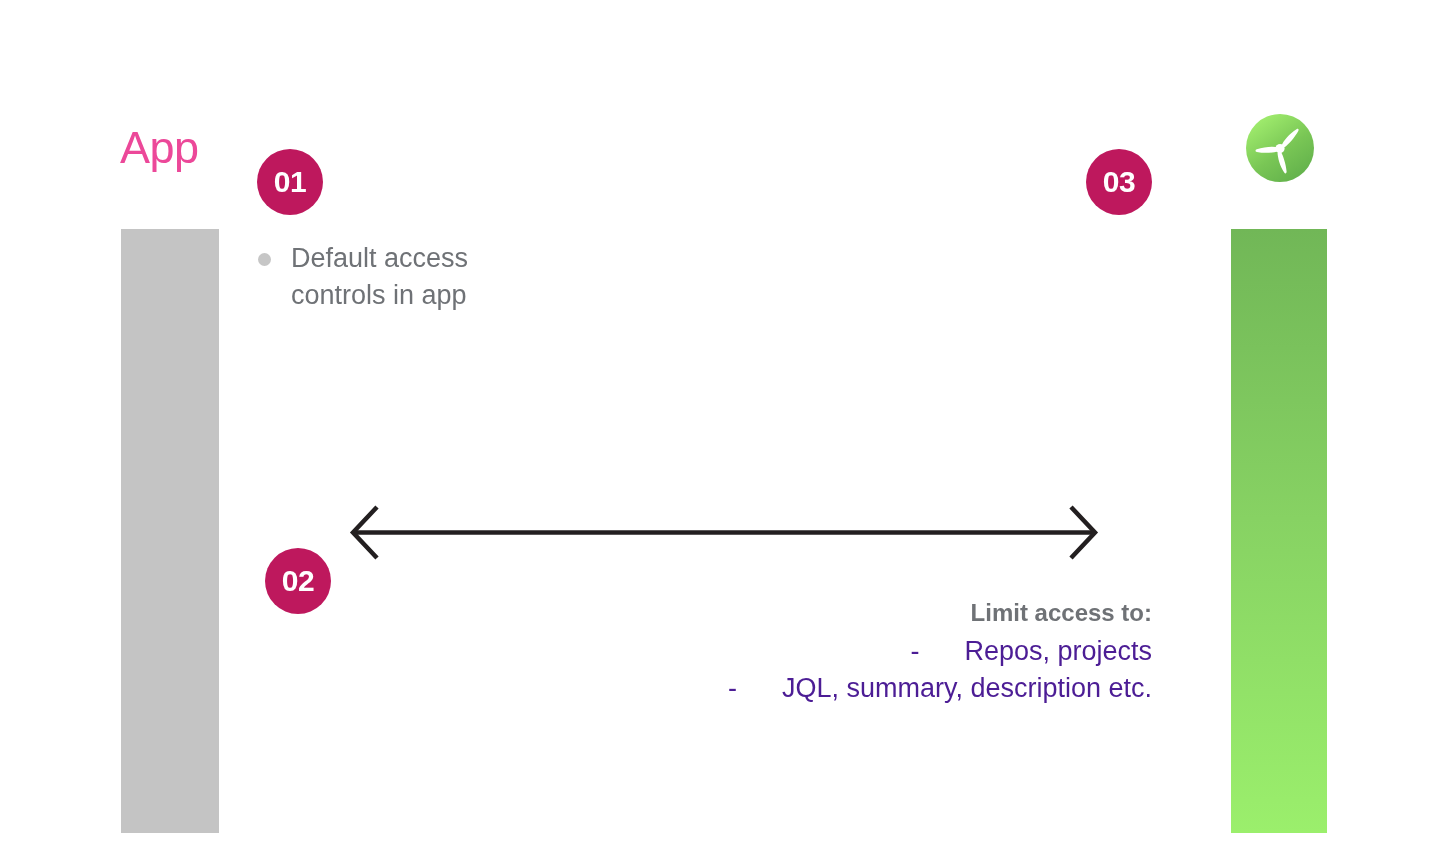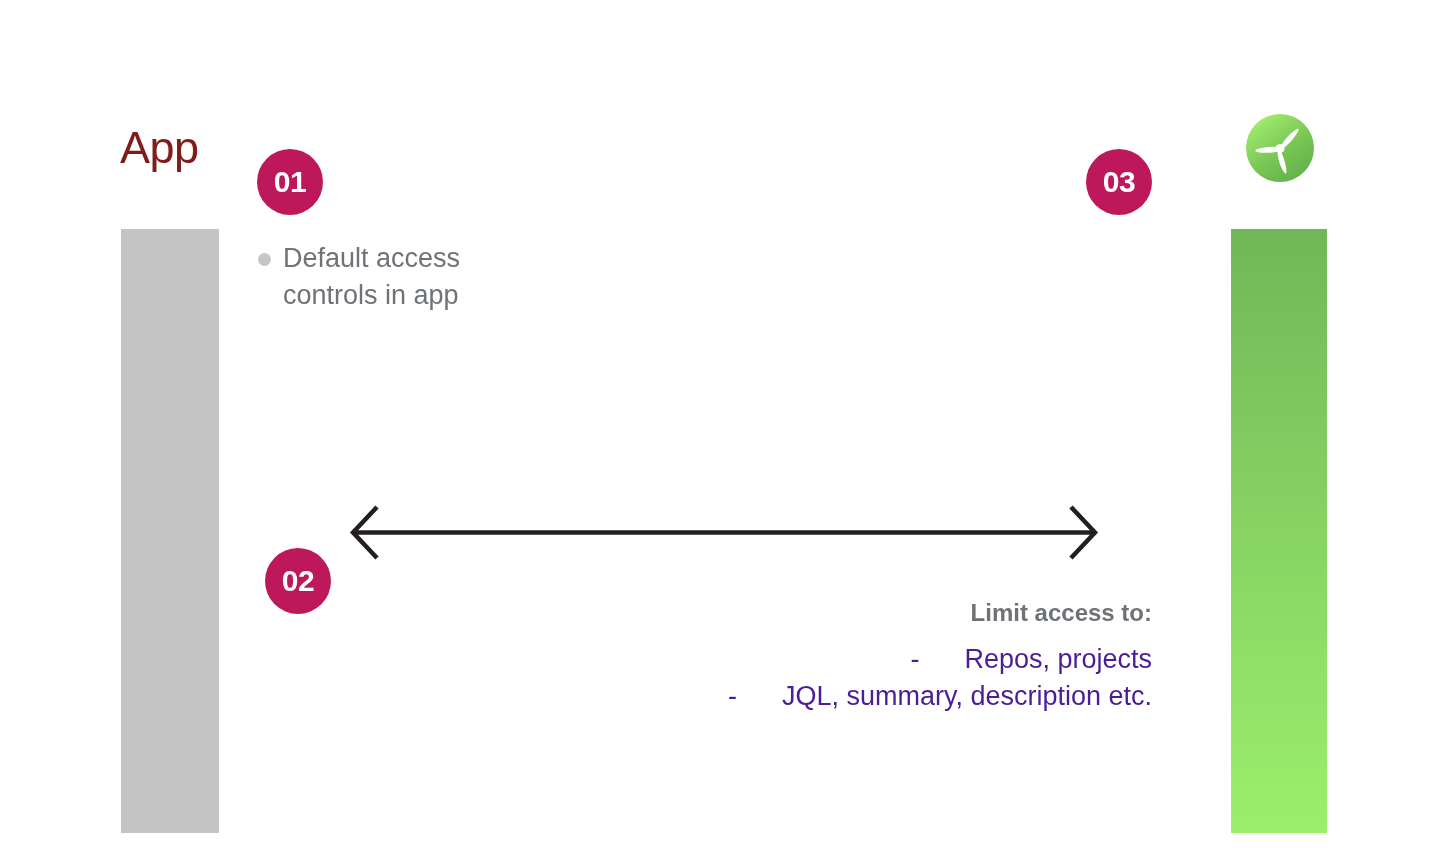--- a/index.html
+++ b/index.html
@@ -37,21 +37,21 @@
     background: linear-gradient(180deg, #71b757 0%, #87d263 48%, #9bef6c 100%);
   }
 
   
   .slide-title {
     position: absolute;
     left: 120px;
     top: 122px;
     font-size: 45px;
     line-height: 52px;
-    color: #7f1d1d;
+    color: #ec4899;
     font-weight: 400;
     letter-spacing: -0.5px;
     white-space: nowrap;
   }
 
   
   .logo {
     position: absolute;
     left: 1245px;
     top: 113px;
@@ -95,21 +95,21 @@
   }
   .bullet-text {
     font-size: 27px;
     line-height: 37px;
     color: #6f7276;
     font-weight: 400;
     white-space: pre-line;
   }
 
   .block-01 { left: 258px; top: 240px; width: 300px; }
-  .block-01 .bullet-text { text-align: left; }
+  .block-01 .bullet-text { text-align: left; margin-left: 8px; }
 
   .block-02 { left: 258px; top: 636px; width: 300px; }
   .block-02 .bullet-text { text-align: left; }
 
   .block-03 {
     left: 900px;
     top: 240px;
     width: 290px;
     flex-direction: row-reverse;
   }
@@ -130,21 +130,21 @@
     left: 660px;
     top: 596px;
     width: 492px;
     text-align: right;
   }
   .limit-heading {
     font-size: 24px;
     line-height: 33px;
     font-weight: 700;
     color: #6f7276;
-    margin-bottom: 12px;
+    margin-bottom: 4px;
   }
   .limit-item {
     font-size: 27px;
     line-height: 37px;
     color: #4c1d95;
     font-weight: 400;
     white-space: pre;
   }
 </style>
 </head>

